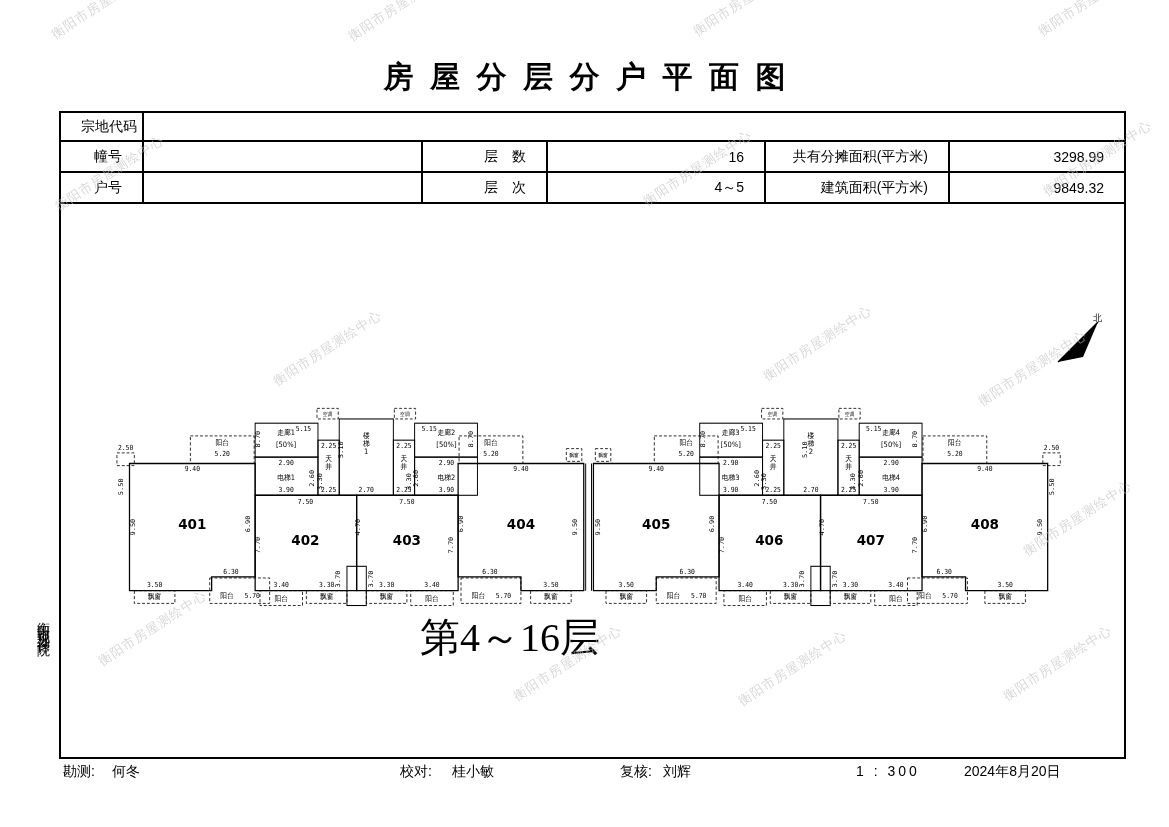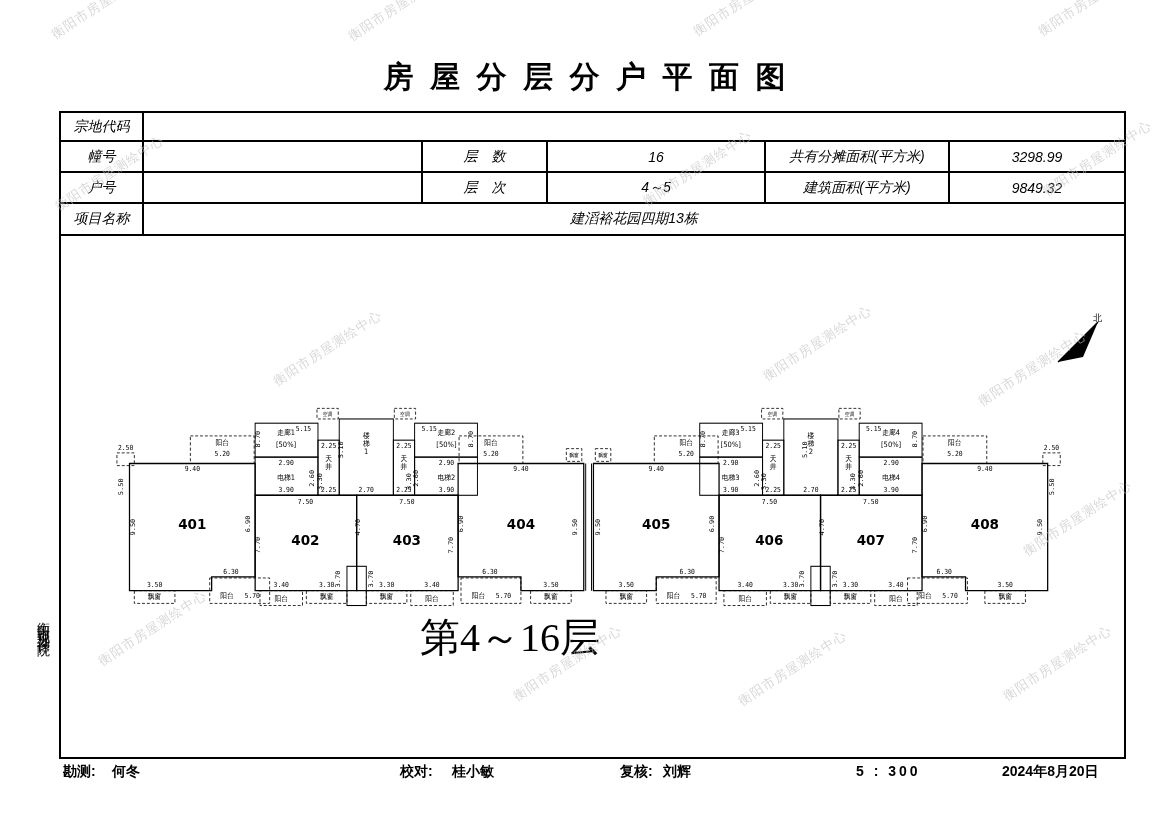--- a/index.html
+++ b/index.html
@@ -24,22 +24,22 @@
   
   .frame{
     position:absolute;left:59px;top:111px;width:1063px;height:644px;
     border:2px solid #000;z-index:1;background:transparent;
   }
   table.info{
     border-collapse:collapse;table-layout:fixed;width:100%;
     font-size:14px;
   }
   table.info td{
-    border:2px solid #000;text-align:center;vertical-align:middle;
-    padding:0 4px;overflow:hidden;white-space:nowrap;font-style:italic;
+    border:2px solid #000;text-align:right;vertical-align:middle;
+    padding:0 20px;overflow:hidden;white-space:nowrap;
   }
   table.info tr:first-child td{border-top:none;}
   table.info td:first-child{border-left:none;}
   table.info td:last-child{border-right:none;}
   
   .plan-svg{position:absolute;left:115px;top:402px;z-index:2;}
   .plan-svg .wall{fill:none;stroke:#000;stroke-width:1.3;}
   .plan-svg .wall-thin{fill:none;stroke:#000;stroke-width:1;}
   .plan-svg .dashed{fill:none;stroke:#000;stroke-width:.8;stroke-dasharray:3,2;}
   .plan-svg text{fill:#000;}
@@ -56,26 +56,26 @@
     font-family:Liberation Serif, serif;font-size:40px;z-index:2;
   }
   
   .side-label{
     position:absolute;left:34px;top:612px;height:140px;z-index:2;
     writing-mode:vertical-rl;text-orientation:upright;
     font-size:13px;letter-spacing:3px;
   }
   
   .footer{position:absolute;left:0;top:763px;width:1169px;height:22px;font-size:14px;z-index:2;}
-  .footer span{position:absolute;white-space:nowrap;font-weight:bold;}
+  .footer span{position:absolute;white-space:nowrap;}
   .f-survey-label{left:63px;}  .f-survey-value{left:112px;}
   .f-check-label{left:400px;}  .f-check-value{left:452px;}
   .f-review-label{left:620px;} .f-review-value{left:663px;}
   .f-scale{left:856px;letter-spacing:3px;}
-  .f-date{left:1002px;}
+  .f-date{left:964px;}
 </style>
 </head>
 <body>
 
 <div class="wm-layer">
     <span class="wm" style="left: 48px; top: 28px; color: rgb(191, 191, 191);">衡阳市房屋测绘中心</span>
     <span class="wm" style="left: 345px; top: 30px; color: rgb(191, 191, 191);">衡阳市房屋测绘中心</span>
     <span class="wm" style="left: 690px; top: 25px; color: rgb(191, 191, 191);">衡阳市房屋测绘中心</span>
     <span class="wm" style="left: 1035px; top: 25px; color: rgb(191, 191, 191);">衡阳市房屋测绘中心</span>
     <span class="wm" style="left: 52px; top: 200px; color: rgb(191, 191, 191);">衡阳市房屋测绘中心</span>
@@ -116,24 +116,20 @@
       <td>共有分摊面积(平方米)</td>
       <td>3298.99</td>
     </tr>
     <tr style="height:31px">
       <td>户号</td>
       <td></td>
       <td>层　次</td>
       <td>4～5</td>
       <td>建筑面积(平方米)</td>
       <td>9849.32</td>
-    </tr>
-    <tr style="height:32px">
-      <td>项目名称</td>
-      <td colspan="5">建滔裕花园四期13栋</td>
     </tr>
   </tbody>
     </table>
 </div>
 
 <svg class="plan-svg" width="952" height="212" viewBox="0 0 985 200" preserveAspectRatio="none">
   <g>
     <path class="wall" d="M15,58 H145 V165 H100 V178 H15 Z"></path>
     <path class="wall" d="M145,88 H250 V178 H145 Z"></path>
     <path class="wall" d="M250,88 H355 V178 H250 Z"></path>
@@ -353,15 +349,15 @@
 
 <div class="side-label">衡阳市规划设计院</div>
 
 <div class="footer">
   <span class="f-survey-label">勘测:</span>
   <span class="f-survey-value">何冬</span>
   <span class="f-check-label">校对:</span>
   <span class="f-check-value">桂小敏</span>
   <span class="f-review-label">复核:</span>
   <span class="f-review-value">刘辉</span>
-  <span class="f-scale">5 : 300</span>
+  <span class="f-scale">1 : 300</span>
   <span class="f-date">2024年8月20日</span>
 </div>
 
 </body></html>

